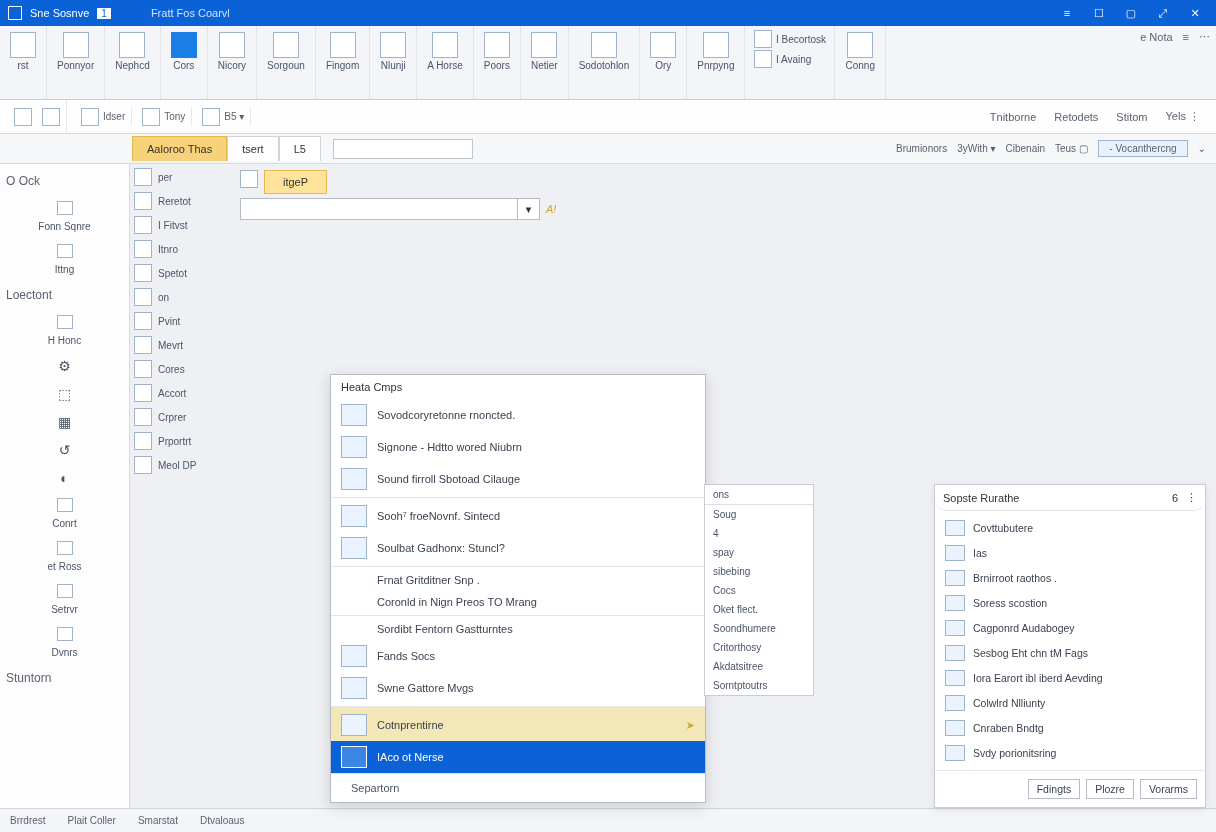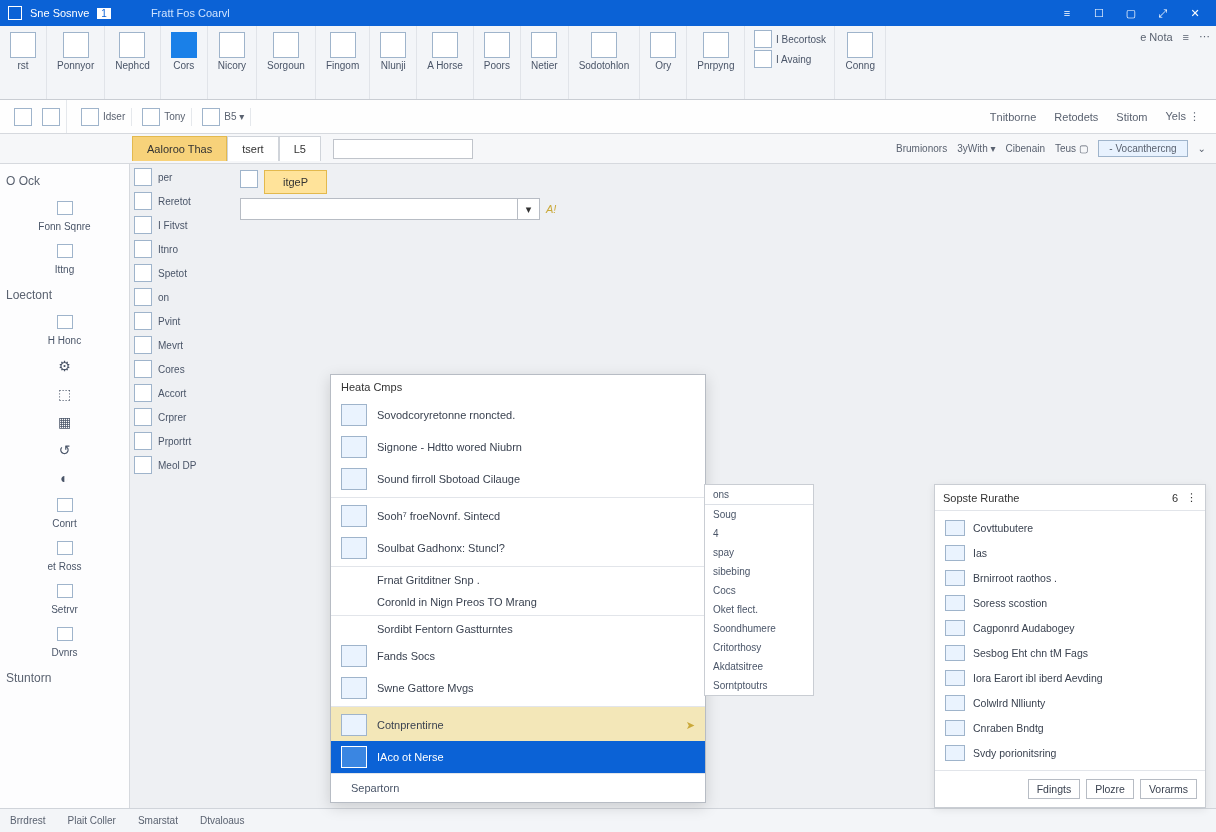--- a/index.html
+++ b/index.html
@@ -70,21 +70,21 @@
   .popup-footer { border-top:1px solid #e2e5ea; padding:8px 20px; font-size:11px; color:#4a5568; }
   .popup .arrow { margin-left:auto; color:#caa93a; }
 
   
   .undermenu { position:absolute; left:574px; top:320px; width:110px; background:#fff; border:1px solid #c9cdd3; font-size:10px; color:#4a5568; }
   .undermenu div { padding:4px 8px; }
   .undermenu .hl { border-bottom:1px solid #dce0e6; }
 
   
   .pane { position:absolute; right:10px; top:320px; width:272px; background:#fff; border:1px solid #c9cdd3; box-shadow:0 2px 8px rgba(0,0,0,.08); }
-  .pane-head { display:flex; justify-content:space-between; align-items:center; padding:6px 8px; font-size:11px; color:#333; border-bottom:1px solid #e2e5ea; }
+  .pane-head { display:flex; justify-content:space-between; align-items:center; padding:6px 8px; font-size:11px; color:#333; border-bottom:1px solid #e2e5ea;border-radius:11px; }
   .pane-body { padding:6px 4px; display:flex; flex-direction:column; gap:3px; }
   .pane-item { display:flex; align-items:center; gap:8px; padding:3px 6px; font-size:10.5px; color:#3a4250; }
   .pane-item .thumb { width:20px; height:16px; border:1px solid #9fb4cb; background:#eaf3fe; }
   .pane-foot { display:flex; gap:6px; justify-content:flex-end; padding:8px; border-top:1px solid #e2e5ea; }
   .btn { border:1px solid #b7bcc4; background:#fff; padding:3px 8px; font-size:10.5px; color:#3a4250; }
 
   
   .statusbar { height:24px; background:#f3f5f8; border-top:1px solid #d0d4da; display:flex; align-items:center; gap:22px; padding:0 10px; font-size:10px; color:#5a6270; }
 </style>
 </head>

